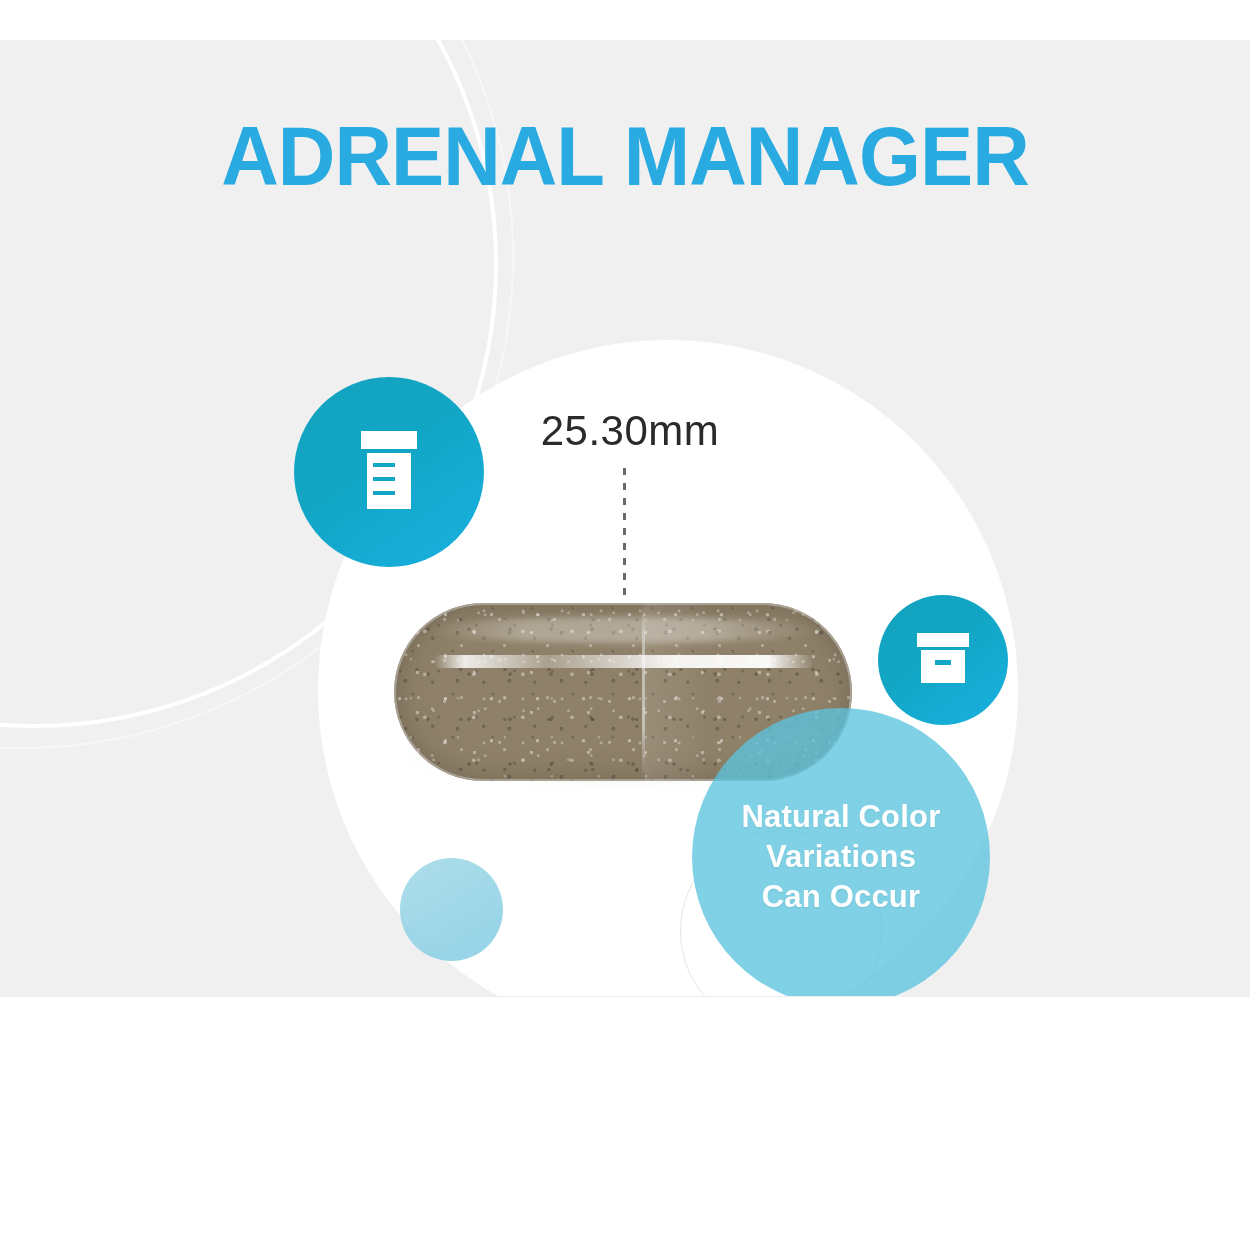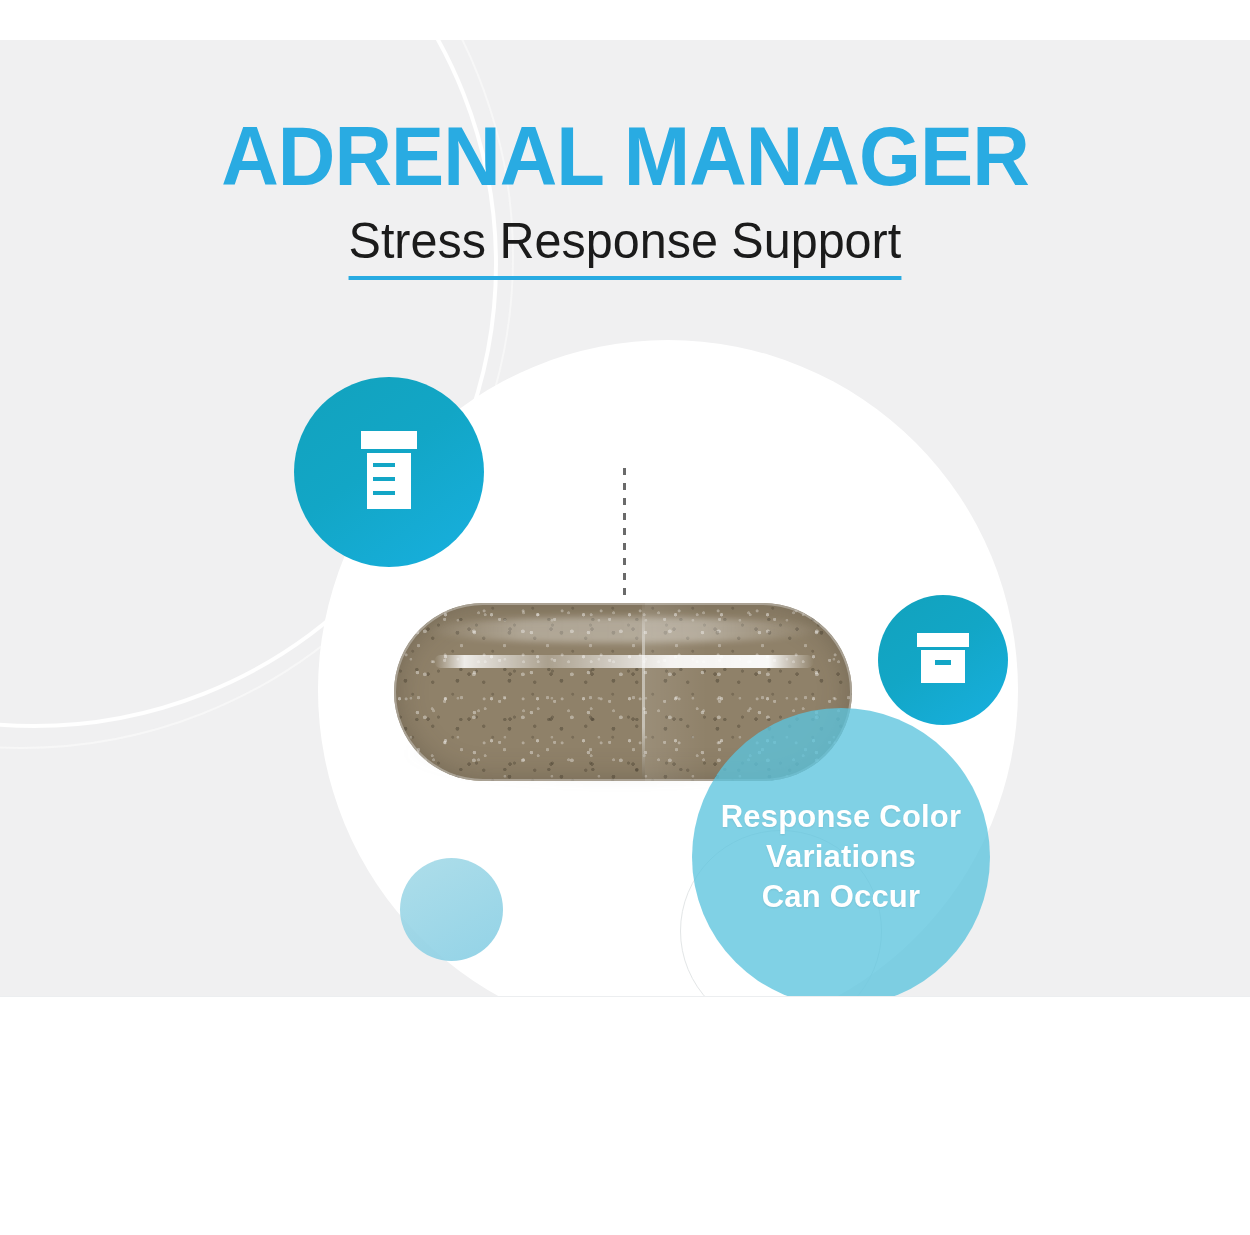--- a/index.html
+++ b/index.html
@@ -218,36 +218,34 @@
   <div class="hero">
 
     <div class="arc2"></div>
     <div class="arc"></div>
 
     <div class="blob"></div>
     <div class="blob-b"></div>
     <div class="ghost-ring"></div>
 
     <div class="title">ADRENAL MANAGER</div>
-    <div class="subtitle-wrap">
-      <span class="subtitle">Stress Response Support</span>
-    </div>
 
     <div class="badge badge-measure">
       <span>
         <svg width="72" height="82" viewBox="0 0 72 82" aria-hidden="true">
           <rect x="8" y="2" width="56" height="18" fill="#ffffff"></rect>
           <rect x="14" y="24" width="44" height="56" fill="#ffffff"></rect>
           <rect x="20" y="34" width="22" height="4" fill="#13a6c6"></rect>
           <rect x="20" y="48" width="22" height="4" fill="#13a6c6"></rect>
           <rect x="20" y="62" width="22" height="4" fill="#13a6c6"></rect>
         </svg>
       </span>
     </div>
 
+    <div class="dim-label">25.30mm</div>
     <div class="dotted"></div>
 
     <div class="capsule-shadow"></div>
     <div class="capsule">
       <div class="grain"></div>
       <div class="cap-seam2"></div>
       <div class="cap-seam"></div>
       <div class="cap-gloss-top"></div>
       <div class="cap-gloss"></div>
       <div class="cap-edge"></div>
@@ -257,21 +255,21 @@
       <span>
         <svg width="58" height="54" viewBox="0 0 58 54" aria-hidden="true">
           <rect x="3" y="2" width="52" height="14" fill="#ffffff"></rect>
           <rect x="7" y="19" width="44" height="33" fill="#ffffff"></rect>
           <rect x="21" y="29" width="16" height="5" fill="#13a6c6"></rect>
         </svg>
       </span>
     </div>
 
     <div class="bubble-natural">
-      <span style="white-space:pre-line">Response Color
+      <span style="white-space:pre-line">Natural Color
 Variations
 Can Occur</span>
     </div>
 
     <div class="small-circle"></div>
   </div>
 
   <div class="band">
     
 

